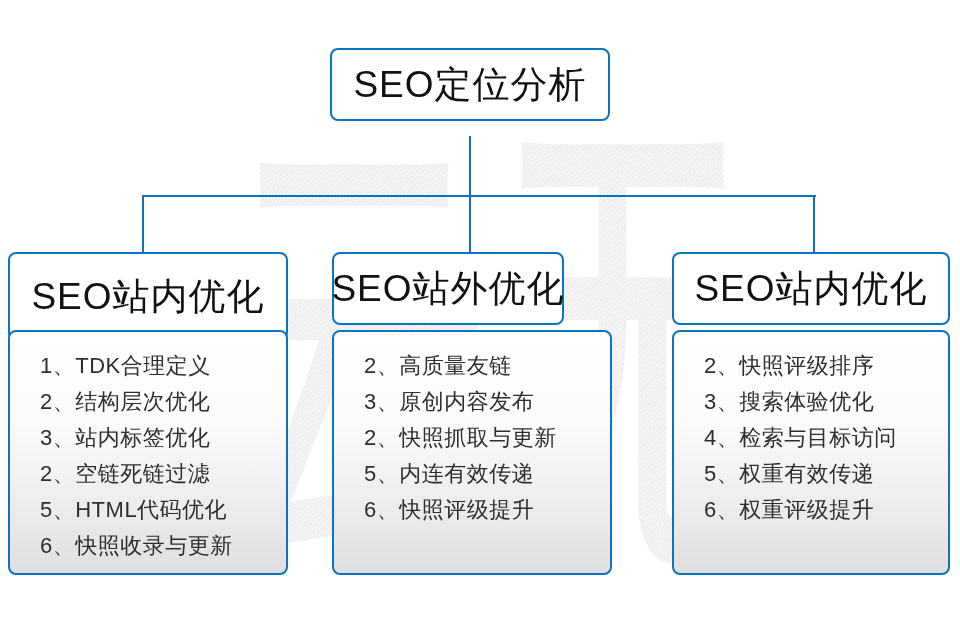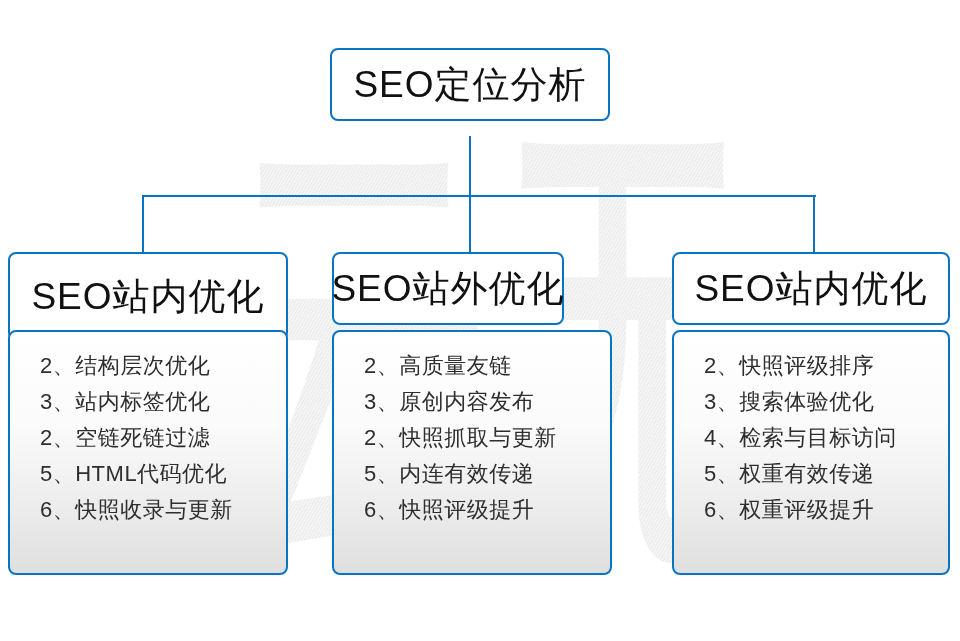--- a/index.html
+++ b/index.html
@@ -106,20 +106,21 @@
     <span class="title">SEO站内优化</span>
   </div>
   <div class="node head-2">
     <span class="title">SEO站外优化</span>
   </div>
   <div class="node head-3">
     <span class="title">SEO站内优化</span>
   </div>
 
   <div class="body body-1">
+    <div class="li">1、TDK合理定义</div>
     <div class="li">2、结构层次优化</div>
     <div class="li">3、站内标签优化</div>
     <div class="li">2、空链死链过滤</div>
     <div class="li">5、HTML代码优化</div>
     <div class="li">6、快照收录与更新</div>
   </div>
 
   <div class="body body-2">
     <div class="li">2、高质量友链</div>
     <div class="li">3、原创内容发布</div>

